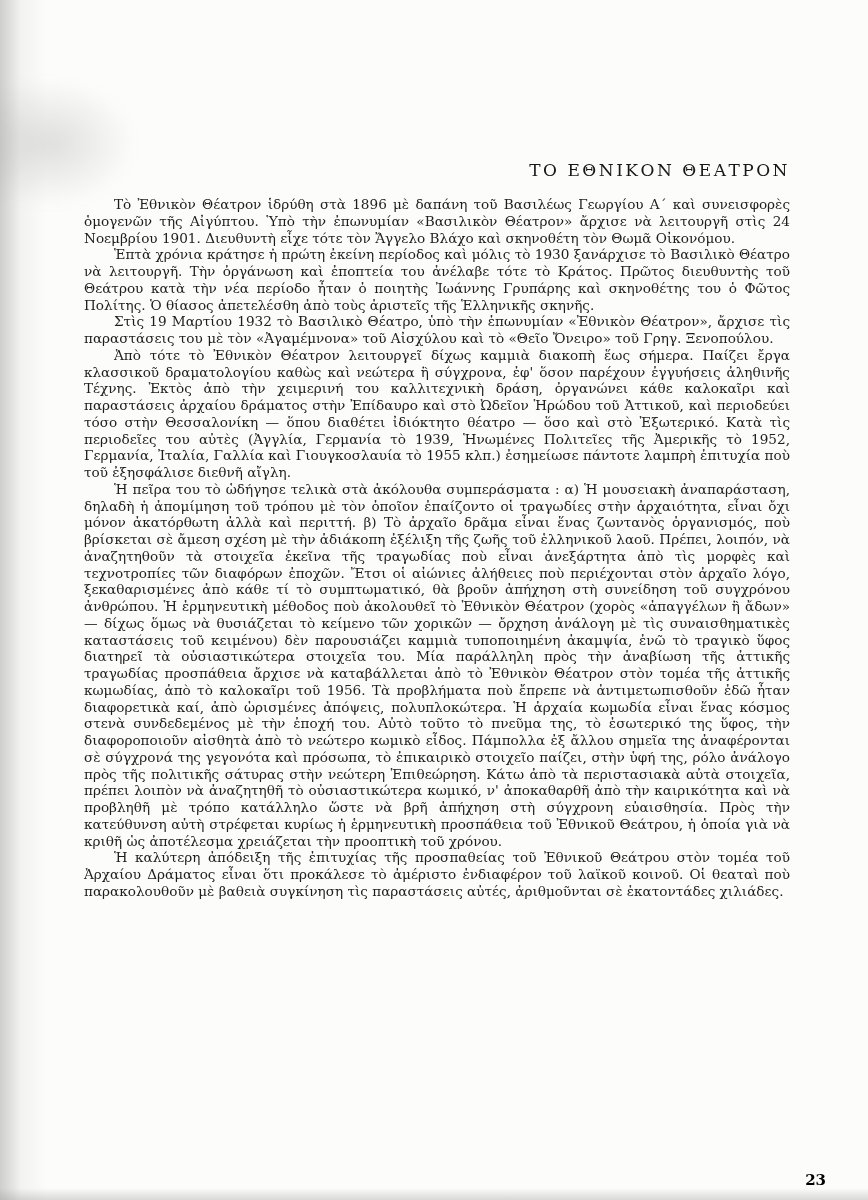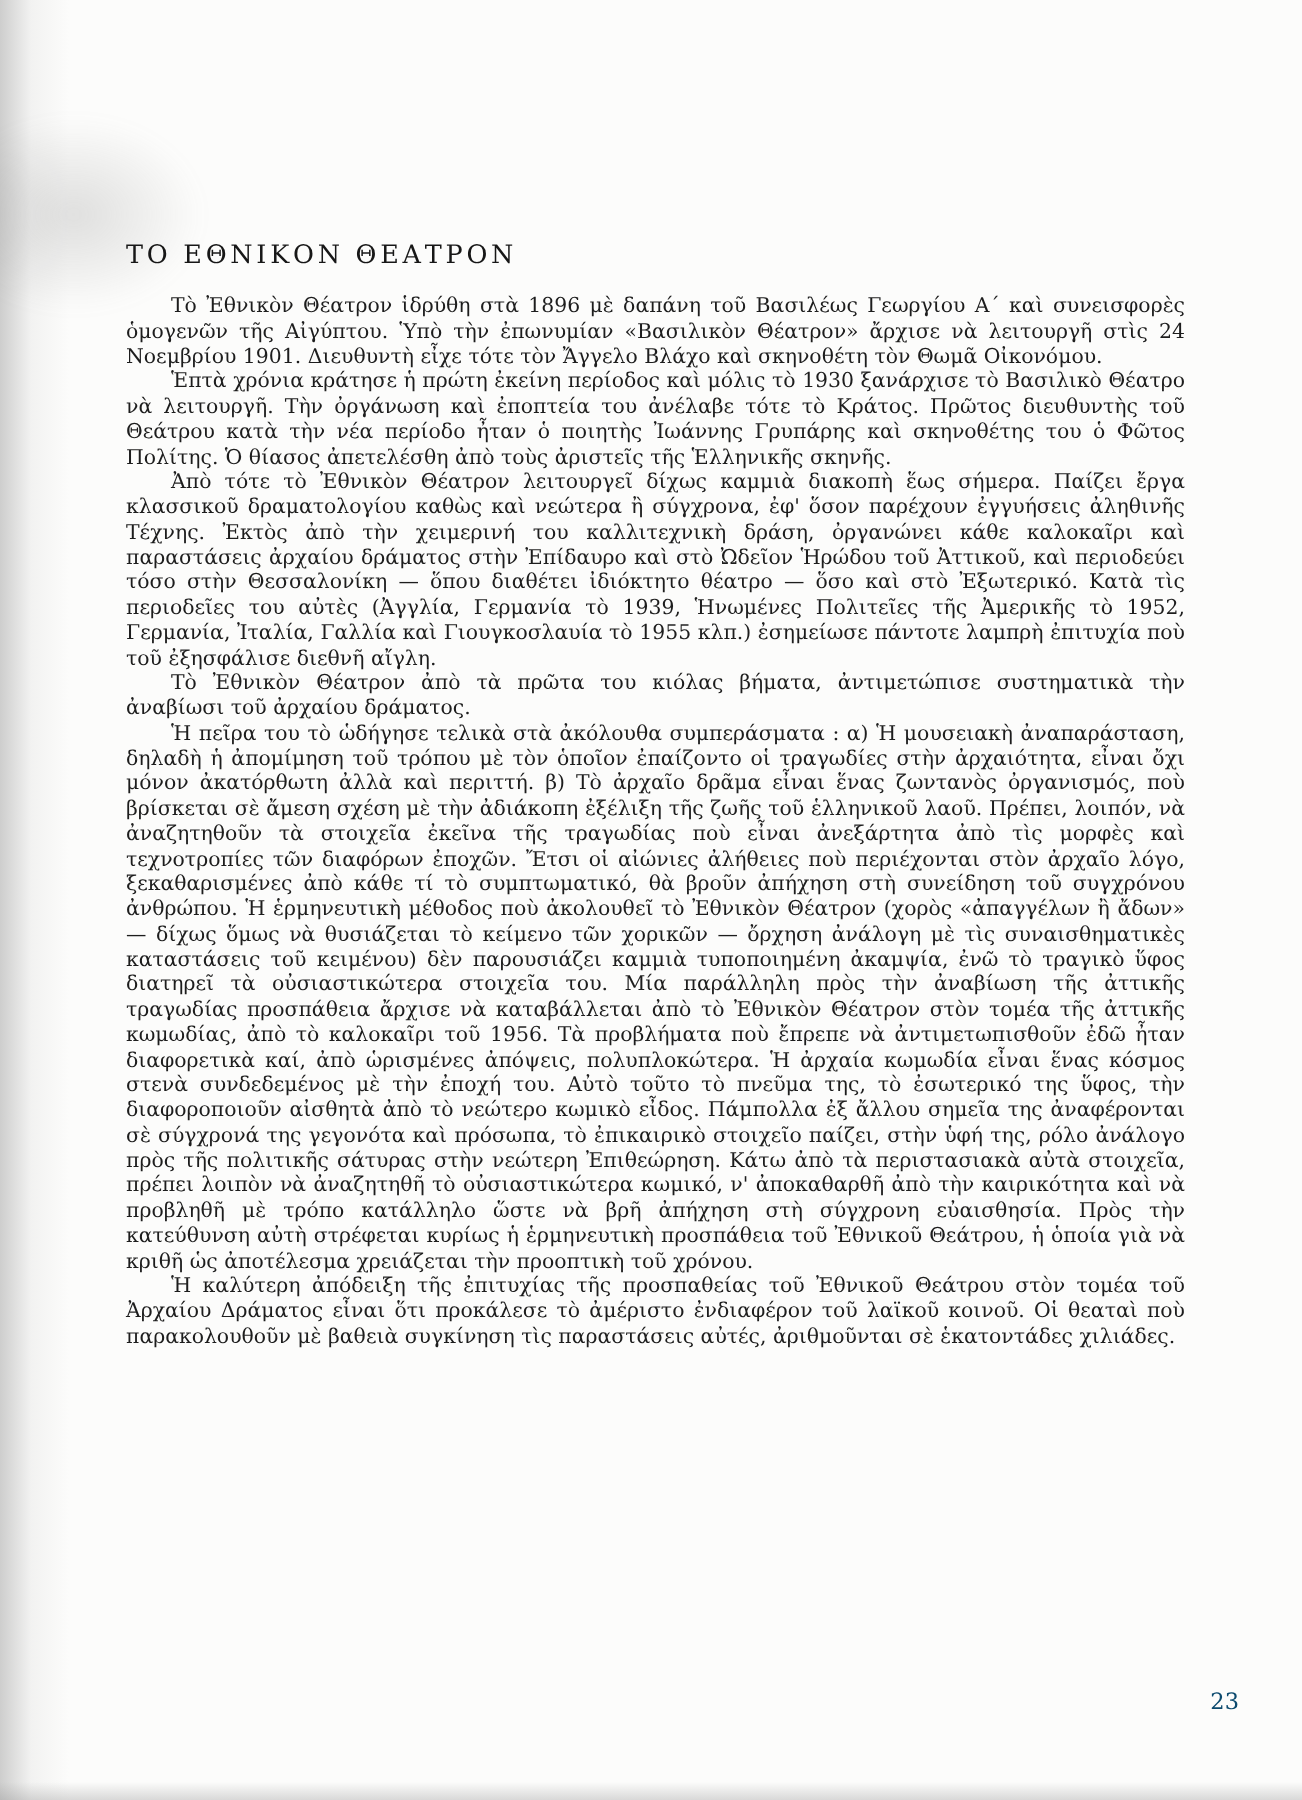--- a/index.html
+++ b/index.html
@@ -49,61 +49,62 @@
   
   .content {
     position: absolute;
     left: 84px;
     top: 160px;
     width: 706px;
   }
   .title {
     font-size: 17px;
     font-weight: normal;
-    text-align: left;
+    text-align: right;
     letter-spacing: 2.5px;
     margin: 0 0 16px 0;
     color: #171717;
   }
   .par {
     margin: 0;
     font-size: 13.6px;
     line-height: 16.75px;
     text-align: justify;
     text-indent: 30px;
     color: #1d1d1d;
   }
   .page-number {
     position: absolute;
     right: 42px;
-    top: 1125px;
+    top: 1171px;
     font-size: 15px;
-    color: #0c4a6e;
+    color: #000000;
+    font-weight: bold;
   }
 </style>
 </head>
 <body>
 
 <div class="scan-page">
 
   <div class="edge-left"></div>
   <div class="smudge"></div>
   <div class="edge-bottom"></div>
 
   <div class="content">
     <h1 class="title">ΤΟ ΕΘΝΙΚΟΝ ΘΕΑΤΡΟΝ</h1>
 
     <p class="par">Τὸ Ἐθνικὸν Θέατρον ἱδρύθη στὰ 1896 μὲ δαπάνη τοῦ Βασιλέως Γεωργίου Α΄ καὶ συνεισφορὲς ὁμογενῶν τῆς Αἰγύπτου. Ὑπὸ τὴν ἐπωνυμίαν «Βασιλικὸν Θέατρον» ἄρχισε νὰ λειτουργῆ στὶς 24 Νοεμβρίου 1901. Διευθυντὴ εἶχε τότε τὸν Ἄγγελο Βλάχο καὶ σκηνοθέτη τὸν Θωμᾶ Οἰκονόμου.</p>
 
     <p class="par">Ἑπτὰ χρόνια κράτησε ἡ πρώτη ἐκείνη περίοδος καὶ μόλις τὸ 1930 ξανάρχισε τὸ Βασιλικὸ Θέατρο νὰ λειτουργῆ. Τὴν ὀργάνωση καὶ ἐποπτεία του ἀνέλαβε τότε τὸ Κράτος. Πρῶτος διευθυντὴς τοῦ Θεάτρου κατὰ τὴν νέα περίοδο ἦταν ὁ ποιητὴς Ἰωάννης Γρυπάρης καὶ σκηνοθέτης του ὁ Φῶτος Πολίτης. Ὁ θίασος ἀπετελέσθη ἀπὸ τοὺς ἀριστεῖς τῆς Ἑλληνικῆς σκηνῆς.</p>
 
+    <p class="par">Στὶς 19 Μαρτίου 1932 τὸ Βασιλικὸ Θέατρο, ὑπὸ τὴν ἐπωνυμίαν «Ἐθνικὸν Θέατρον», ἄρχισε τὶς παραστάσεις του μὲ τὸν «Ἀγαμέμνονα» τοῦ Αἰσχύλου καὶ τὸ «Θεῖο Ὄνειρο» τοῦ Γρηγ. Ξενοπούλου.</p>
 
     <p class="par">Ἀπὸ τότε τὸ Ἐθνικὸν Θέατρον λειτουργεῖ δίχως καμμιὰ διακοπὴ ἕως σήμερα. Παίζει ἔργα κλασσικοῦ δραματολογίου καθὼς καὶ νεώτερα ἢ σύγχρονα, ἐφ' ὅσον παρέχουν ἐγγυήσεις ἀληθινῆς Τέχνης. Ἐκτὸς ἀπὸ τὴν χειμερινή του καλλιτεχνικὴ δράση, ὀργανώνει κάθε καλοκαῖρι καὶ παραστάσεις ἀρχαίου δράματος στὴν Ἐπίδαυρο καὶ στὸ Ὠδεῖον Ἡρώδου τοῦ Ἀττικοῦ, καὶ περιοδεύει τόσο στὴν Θεσσαλονίκη — ὅπου διαθέτει ἰδιόκτητο θέατρο — ὅσο καὶ στὸ Ἐξωτερικό. Κατὰ τὶς περιοδεῖες του αὐτὲς (Ἀγγλία, Γερμανία τὸ 1939, Ἡνωμένες Πολιτεῖες τῆς Ἀμερικῆς τὸ 1952, Γερμανία, Ἰταλία, Γαλλία καὶ Γιουγκοσλαυία τὸ 1955 κλπ.) ἐσημείωσε πάντοτε λαμπρὴ ἐπιτυχία ποὺ τοῦ ἐξησφάλισε διεθνῆ αἴγλη.</p>
 
-    <p class="par">Τὸ Ἐθνικὸν Θέατρον ἀπὸ τὰ πρῶτα του κιόλας βήματα, ἀντιμετώπισε συστηματικὰ τὴν ἀναβίωσι τοῦ ἀρχαίου δράματος.</p>
 
     <p class="par">Ἡ πεῖρα του τὸ ὡδήγησε τελικὰ στὰ ἀκόλουθα συμπεράσματα : α) Ἡ μουσειακὴ ἀναπαράσταση, δηλαδὴ ἡ ἀπομίμηση τοῦ τρόπου μὲ τὸν ὁποῖον ἐπαίζοντο οἱ τραγωδίες στὴν ἀρχαιότητα, εἶναι ὄχι μόνον ἀκατόρθωτη ἀλλὰ καὶ περιττή. β) Τὸ ἀρχαῖο δρᾶμα εἶναι ἕνας ζωντανὸς ὀργανισμός, ποὺ βρίσκεται σὲ ἄμεση σχέση μὲ τὴν ἀδιάκοπη ἐξέλιξη τῆς ζωῆς τοῦ ἑλληνικοῦ λαοῦ. Πρέπει, λοιπόν, νὰ ἀναζητηθοῦν τὰ στοιχεῖα ἐκεῖνα τῆς τραγωδίας ποὺ εἶναι ἀνεξάρτητα ἀπὸ τὶς μορφὲς καὶ τεχνοτροπίες τῶν διαφόρων ἐποχῶν. Ἔτσι οἱ αἰώνιες ἀλήθειες ποὺ περιέχονται στὸν ἀρχαῖο λόγο, ξεκαθαρισμένες ἀπὸ κάθε τί τὸ συμπτωματικό, θὰ βροῦν ἀπήχηση στὴ συνείδηση τοῦ συγχρόνου ἀνθρώπου. Ἡ ἑρμηνευτικὴ μέθοδος ποὺ ἀκολουθεῖ τὸ Ἐθνικὸν Θέατρον (χορὸς «ἀπαγγέλων ἢ ἄδων» — δίχως ὅμως νὰ θυσιάζεται τὸ κείμενο τῶν χορικῶν — ὄρχηση ἀνάλογη μὲ τὶς συναισθηματικὲς καταστάσεις τοῦ κειμένου) δὲν παρουσιάζει καμμιὰ τυποποιημένη ἀκαμψία, ἐνῶ τὸ τραγικὸ ὕφος διατηρεῖ τὰ οὐσιαστικώτερα στοιχεῖα του. Μία παράλληλη πρὸς τὴν ἀναβίωση τῆς ἀττικῆς τραγωδίας προσπάθεια ἄρχισε νὰ καταβάλλεται ἀπὸ τὸ Ἐθνικὸν Θέατρον στὸν τομέα τῆς ἀττικῆς κωμωδίας, ἀπὸ τὸ καλοκαῖρι τοῦ 1956. Τὰ προβλήματα ποὺ ἔπρεπε νὰ ἀντιμετωπισθοῦν ἐδῶ ἦταν διαφορετικὰ καί, ἀπὸ ὡρισμένες ἀπόψεις, πολυπλοκώτερα. Ἡ ἀρχαία κωμωδία εἶναι ἕνας κόσμος στενὰ συνδεδεμένος μὲ τὴν ἐποχή του. Αὐτὸ τοῦτο τὸ πνεῦμα της, τὸ ἐσωτερικό της ὕφος, τὴν διαφοροποιοῦν αἰσθητὰ ἀπὸ τὸ νεώτερο κωμικὸ εἶδος. Πάμπολλα ἐξ ἄλλου σημεῖα της ἀναφέρονται σὲ σύγχρονά της γεγονότα καὶ πρόσωπα, τὸ ἐπικαιρικὸ στοιχεῖο παίζει, στὴν ὑφή της, ρόλο ἀνάλογο πρὸς τῆς πολιτικῆς σάτυρας στὴν νεώτερη Ἐπιθεώρηση. Κάτω ἀπὸ τὰ περιστασιακὰ αὐτὰ στοιχεῖα, πρέπει λοιπὸν νὰ ἀναζητηθῆ τὸ οὐσιαστικώτερα κωμικό, ν' ἀποκαθαρθῆ ἀπὸ τὴν καιρικότητα καὶ νὰ προβληθῆ μὲ τρόπο κατάλληλο ὥστε νὰ βρῆ ἀπήχηση στὴ σύγχρονη εὐαισθησία. Πρὸς τὴν κατεύθυνση αὐτὴ στρέφεται κυρίως ἡ ἑρμηνευτικὴ προσπάθεια τοῦ Ἐθνικοῦ Θεάτρου, ἡ ὁποία γιὰ νὰ κριθῆ ὡς ἀποτέλεσμα χρειάζεται τὴν προοπτικὴ τοῦ χρόνου.</p>
 
     <p class="par">Ἡ καλύτερη ἀπόδειξη τῆς ἐπιτυχίας τῆς προσπαθείας τοῦ Ἐθνικοῦ Θεάτρου στὸν τομέα τοῦ Ἀρχαίου Δράματος εἶναι ὅτι προκάλεσε τὸ ἀμέριστο ἐνδιαφέρον τοῦ λαϊκοῦ κοινοῦ. Οἱ θεαταὶ ποὺ παρακολουθοῦν μὲ βαθειὰ συγκίνηση τὶς παραστάσεις αὐτές, ἀριθμοῦνται σὲ ἑκατοντάδες χιλιάδες.</p>
   </div>
 
   <div class="page-number">23</div>
 
 </div>
 

